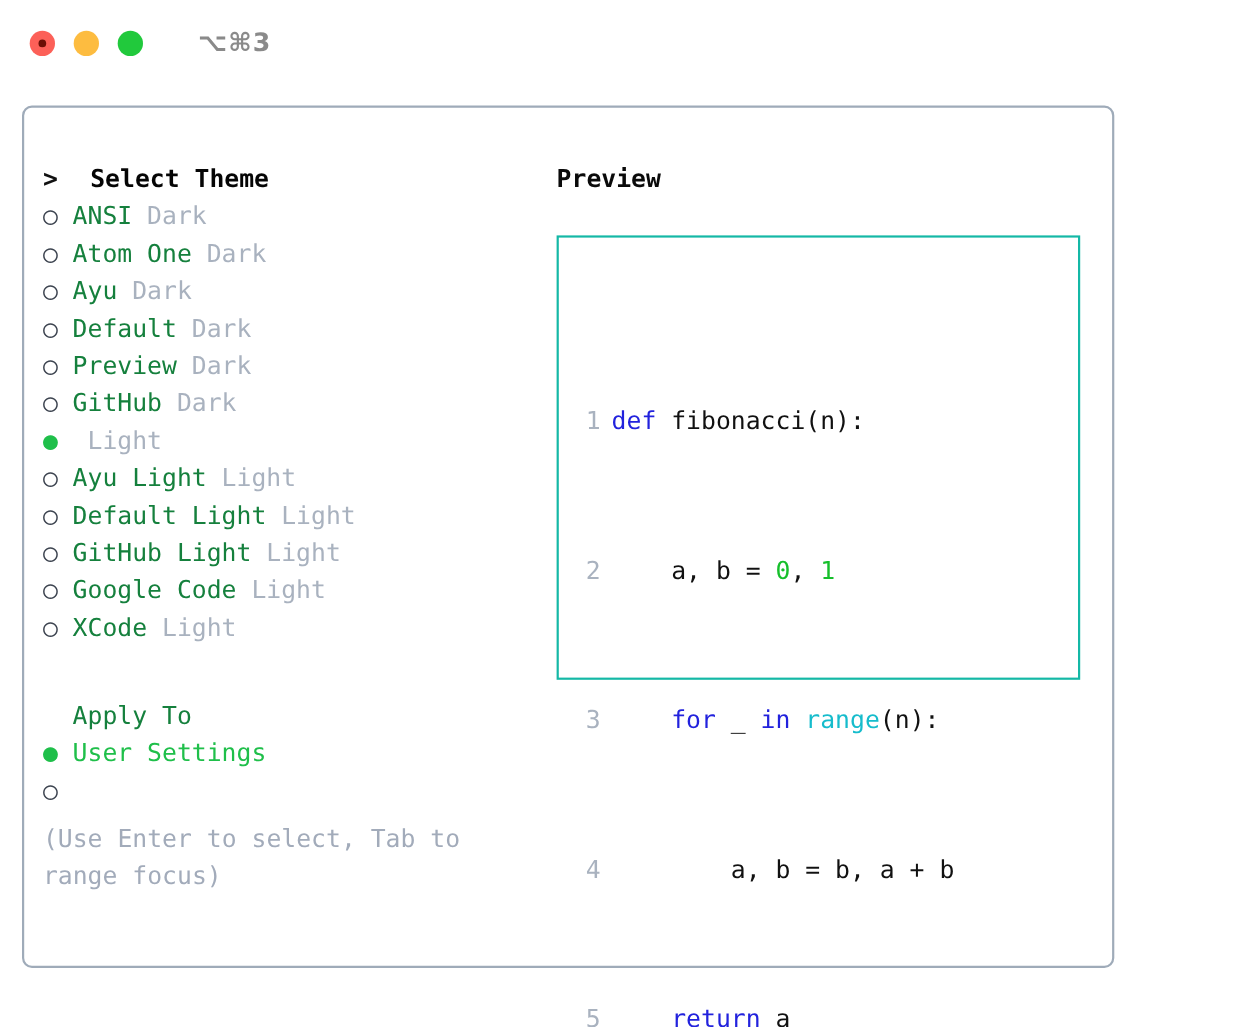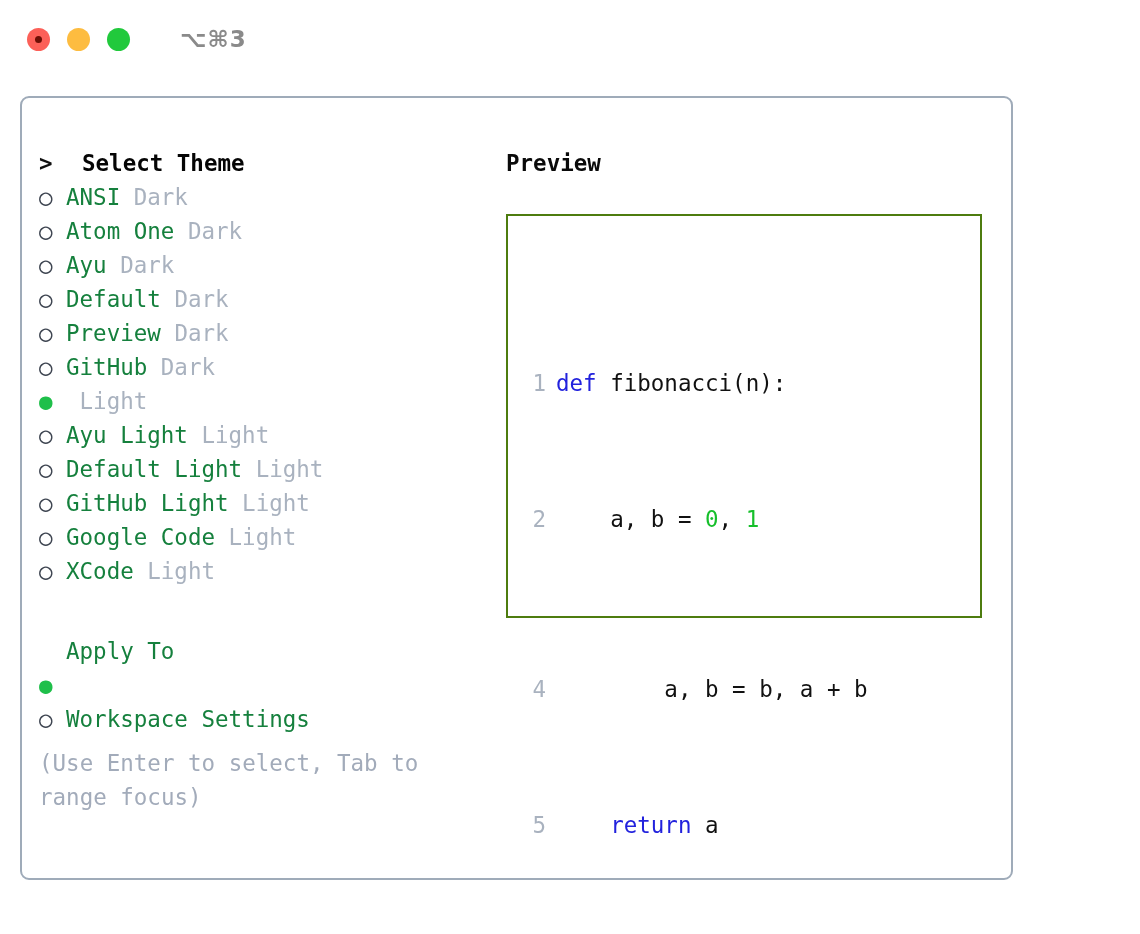--- a/index.html
+++ b/index.html
@@ -146,21 +146,21 @@
     font-size: 22.5px;
     font-weight: 700;
     color: #0a0a0a;
     line-height: 34px;
     white-space: pre;
   }
   .preview-box {
     margin-top: 34px;
     width: 476px;
     height: 404px;
-    border: 2px solid #4d7c0f;
+    border: 2px solid #14b8a6;
     box-sizing: border-box;
     background: #ffffff;
     position: relative;
   }
   .code {
     position: absolute;
     left: 12px;
     top: 48px;
     font-size: 22.5px;
     line-height: 34px;
@@ -239,39 +239,40 @@
         <div class="row">
           <span class="marker marker-hollow">○</span><span class="label">XCode</span><span class="suffix"> <span>Light</span></span>
         </div>
 
         <div class="section-gap"></div>
 
         <div class="row">
           <span class="marker marker-empty">○</span><span class="label">Apply To</span>
         </div>
         <div class="row">
-          <span class="marker marker-filled">●</span>
-        </div>
-        <div class="row">
-          <span class="marker marker-hollow">○</span><span class="label">Workspace Settings</span>
+          <span class="marker marker-filled">●</span><span class="label-sel">User Settings</span>
+        </div>
+        <div class="row">
+          <span class="marker marker-hollow">○</span>
         </div>
       </div>
 
       <div class="hint">(Use Enter to select, Tab to range focus)</div>
 
       <div class="right-col">
         <div class="preview-title">Preview</div>
 
         <div class="preview-box">
           <div class="code">
 
             <div class="code-line"><span class="ln">1</span><span class="gutter-gap"></span><span class="tok-kw">def</span><span class="tok-txt"> fibonacci(n):</span></div>
 
             <div class="code-line"><span class="ln">2</span><span class="gutter-gap"></span><span class="tok-txt">    a, b = </span><span class="tok-num">0</span><span class="tok-txt">, </span><span class="tok-num">1</span></div>
 
+            <div class="code-line"><span class="ln">3</span><span class="gutter-gap"></span><span class="tok-txt">    </span><span class="tok-kw">for</span><span class="tok-txt"> _ </span><span class="tok-kw">in</span><span class="tok-txt"> </span><span class="tok-fn">range</span><span class="tok-txt">(n):</span></div>
 
             <div class="code-line"><span class="ln">4</span><span class="gutter-gap"></span><span class="tok-txt">        a, b = b, a + b</span></div>
 
             <div class="code-line"><span class="ln">5</span><span class="gutter-gap"></span><span class="tok-txt">    </span><span class="tok-kw">return</span><span class="tok-txt"> a</span></div>
 
             
             
 
             
 

